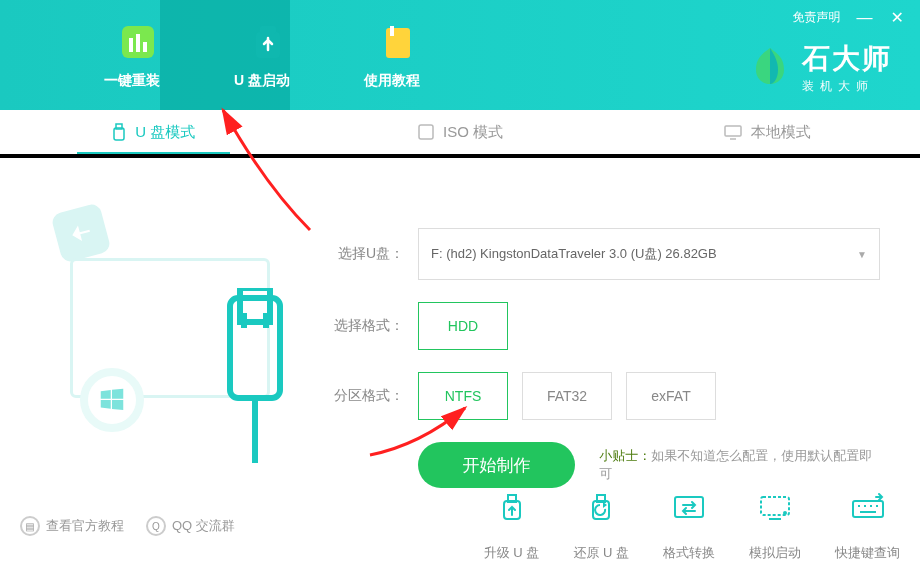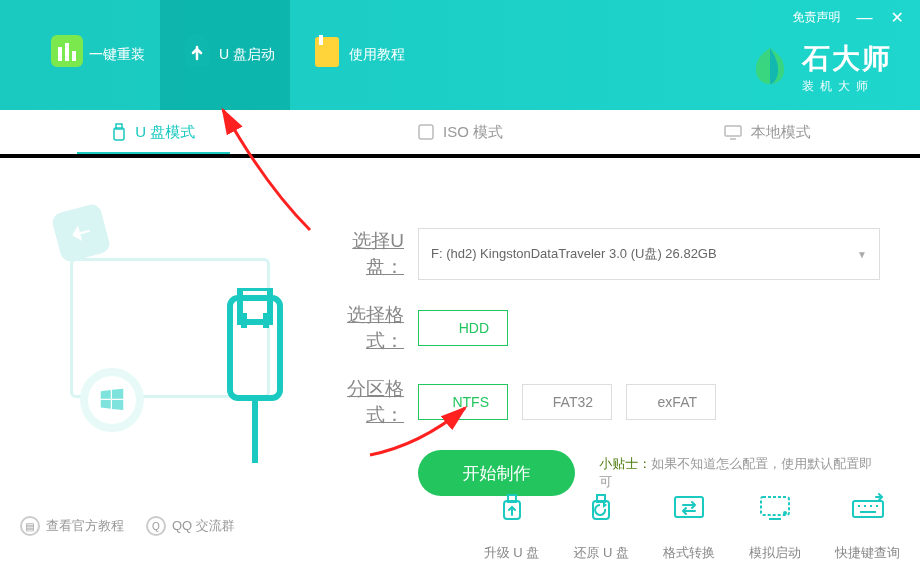--- a/index.html
+++ b/index.html
@@ -1,20 +1,20 @@
 <!DOCTYPE html>
 <html><head>
 <meta charset="utf-8">
 <style>
 * { margin: 0; padding: 0; box-sizing: border-box; font-family: "Microsoft YaHei", sans-serif; }
 body { width: 920px; height: 580px; background: #fff; overflow: hidden; position: relative; }
 
 .header { height: 110px; background: linear-gradient(to right, #1ac9c0, #1ed6cd); display: flex; align-items: flex-start; position: relative; }
 .nav-tabs { display: flex; height: 110px; padding-left: 30px; }
-.nav-tab { width: 130px; display: flex; align-items: center; justify-content: center; color: #fff; font-size: 14px; cursor: pointer; }
+.nav-tab { width: 130px; display: flex; flex-direction: column; align-items: flex-end; justify-content: center; color: #fff; font-size: 14px; cursor: pointer; font-weight: bold; }
 .nav-tab.active { background: rgba(0,160,150,0.5); }
 .nav-icon { width: 44px; height: 44px; margin-bottom: 8px; display: flex; align-items: center; justify-content: center; }
 .nav-icon svg { width: 44px; height: 44px; }
 
 .top-right { position: absolute; right: 14px; top: 8px; display: flex; align-items: center; gap: 14px; color: #fff; font-size: 12px; }
 .top-right .win-btn { cursor: pointer; font-size: 16px; padding: 0 2px; }
 
 .brand { position: absolute; right: 28px; top: 40px; display: flex; align-items: center; gap: 10px; color: #fff; }
 .brand-logo svg { width: 44px; height: 44px; }
 .brand-text { display: flex; flex-direction: column; }
@@ -31,25 +31,25 @@
 .illustration .monitor { position: absolute; left: 30px; top: 60px; width: 200px; height: 140px; border: 3px solid #d9f5f3; border-radius: 6px; }
 .illustration .win-badge { position: absolute; left: 40px; top: 170px; width: 64px; height: 64px; border-radius: 50%; background: #fff; border: 8px solid #e8faf8; display: flex; align-items: center; justify-content: center; }
 .illustration .win-badge svg { width: 30px; height: 30px; fill: #7de3dc; }
 .illustration .usb { position: absolute; right: 0; top: 90px; }
 .illustration .usb svg { width: 90px; height: 180px; stroke: #1ac9c0; stroke-width: 6; fill: none; }
 .illustration .dot-badge { position: absolute; left: 16px; top: 10px; width: 50px; height: 50px; border-radius: 10px; background: #d9f5f3; transform: rotate(-15deg); display:flex; align-items:center; justify-content:center; }
 .illustration .dot-badge svg { width:24px; height:24px; fill:#fff; }
 
 .form { flex: 1; padding-top: 50px; }
 .form-row { display: flex; align-items: center; margin-bottom: 22px; gap: 14px; }
-.form-label { width: 74px; text-align: right; color: #888; font-size: 19px; text-decoration: underline; }
+.form-label { width: 74px; text-align: right; color: #888; font-size: 14px; }
 .select-box { flex: 1; max-width: 480px; height: 52px; border: 1px solid #ddd; display: flex; align-items: center; padding: 12px 12px; color: #666; font-size: 13px; cursor: pointer; justify-content: space-between; }
 .select-box .chev { color: #aaa; font-size: 10px; }
 .opts { display: flex; gap: 14px; }
-.opt-btn { min-width: 90px; height: 36px; border: 1px solid #ddd; background: #fff; color: #888; font-size: 14px; cursor: pointer; padding: 0 18px; text-align: right; }
+.opt-btn { min-width: 90px; height: 48px; border: 1px solid #ddd; background: #fff; color: #888; font-size: 14px; cursor: pointer; padding: 0 18px; }
 .opt-btn.selected { border-color: #22c55e; color: #22c55e; }
 
 .action-row { display: flex; align-items: center; gap: 24px; margin-top: 8px; margin-left: 88px; }
 .start-btn { background: #22c55e; color: #fff; border: none; border-radius: 24px; width: 160px; height: 46px; font-size: 17px; cursor: pointer; }
 .tip { font-size: 13px; }
 .tip-label { color: #4d7c0f; }
 .tip-text { color: #999; }
 
 .footer { position: absolute; bottom: 18px; left: 0; right: 0; display: flex; align-items: center; padding: 0 20px; }
 .footer-left { display: flex; gap: 22px; }

